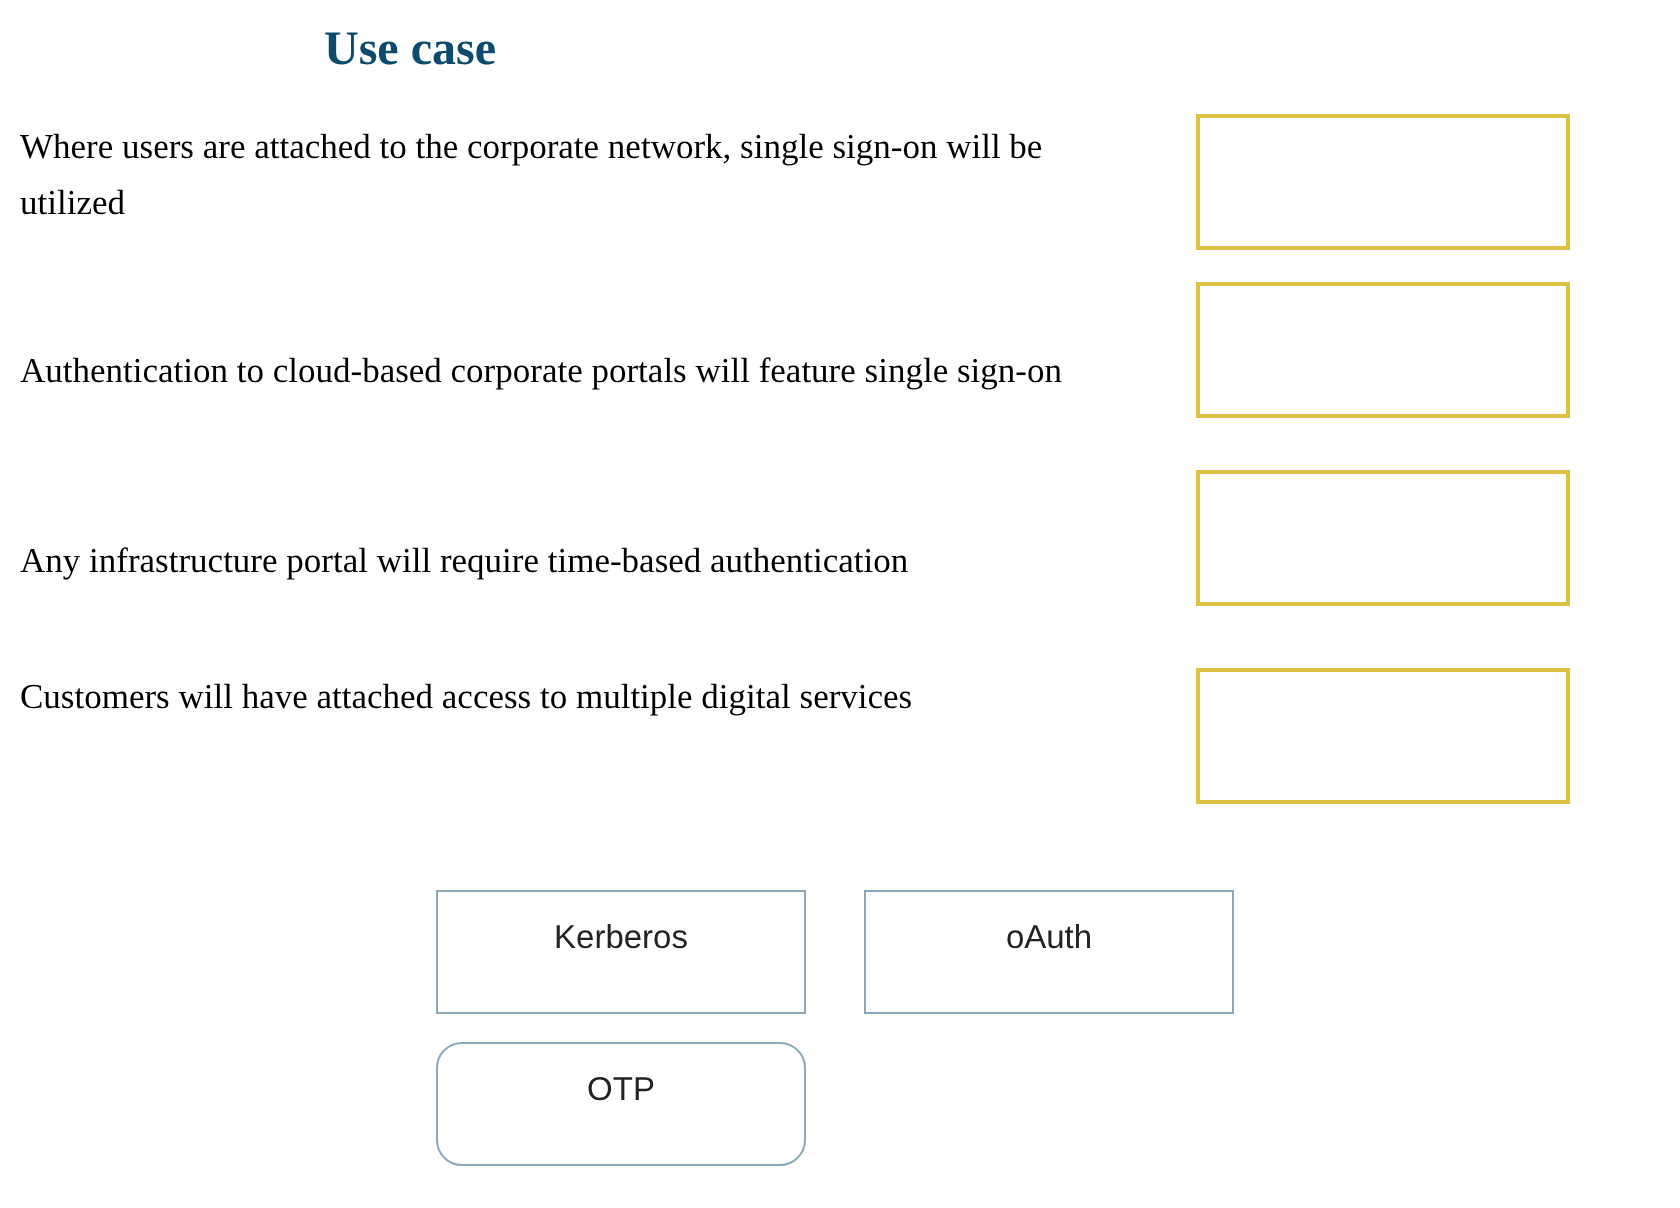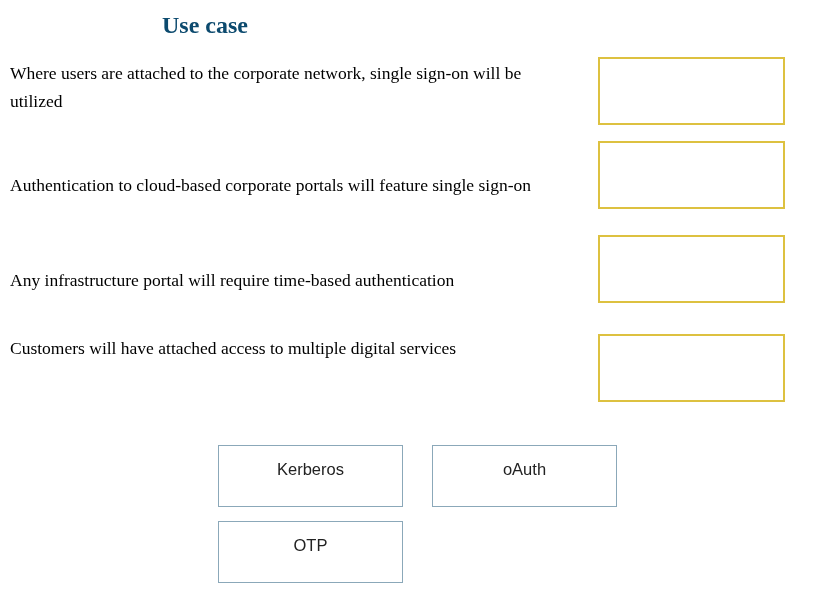--- a/index.html
+++ b/index.html
@@ -96,21 +96,21 @@
     font-family: "Liberation Sans", "DejaVu Sans", sans-serif;
     font-size: 16.5px;
     line-height: 22px;
     color: #222222;
     text-align: center;
     font-weight: normal;
   }
   .answer-tile.c0 { left: 218px; }
   .answer-tile.c1 { left: 432px; }
   .answer-tile.r0 { top: 445px; }
-  .answer-tile.r1 { top: 521px; }
+  .answer-tile.r1 { top: 521px; border-radius: 13px; }
 </style>
 </head>
 <body>
 
 <div class="stage">
 
   <div class="col-header" id="hdr-usecase">Use case</div>
 
 
   <div class="usecase-text row0">Where users are attached to the corporate network, single sign-on will be utilized</div>

